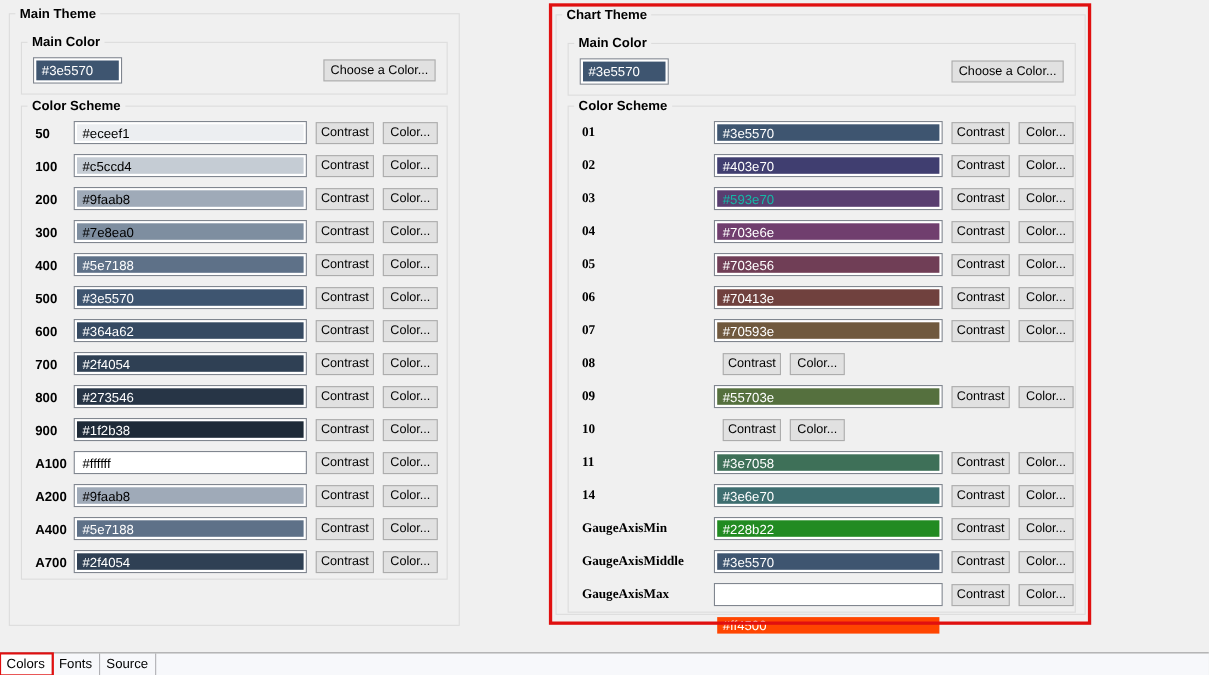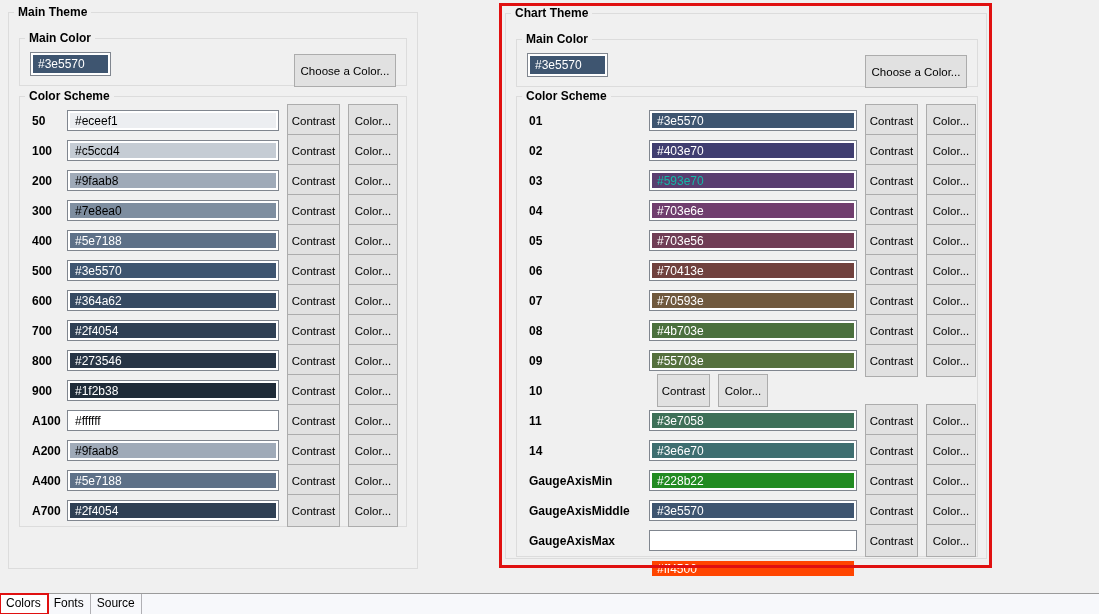--- a/index.html
+++ b/index.html
@@ -22,31 +22,31 @@
   .red-outline{
     position:absolute;left:499px;top:3px;width:493px;height:565px;
     border:3px solid #e01010;box-sizing:border-box;pointer-events:none;z-index:5;
   }
   #chart-theme{left:505px;top:13px;width:482px;height:546px;}
   #chart-theme .main-color-box{left:10px;top:25px;width:462px;height:48px;}
   #chart-theme .scheme-box{left:10px;top:82px;width:462px;height:461px;}
   
   .main-swatch{position:absolute;left:10px;top:13px;width:81px;height:24px;}
   .btn{
-    box-sizing:border-box;height:33px;background:#e1e1e1;border:1px solid #acacac;
+    box-sizing:border-box;height:20px;background:#e1e1e1;border:1px solid #acacac;
     font-family:"Liberation Sans","DejaVu Sans",sans-serif;font-size:11.5px;color:#000;
     text-align:center;padding:0;white-space:nowrap;overflow:hidden;
   }
   .btn.choose{position:absolute;right:10px;top:15px;width:102px;}
   
   .rows{position:absolute;left:12px;top:13px;right:6px;}
   .row{display:flex;align-items:center;height:21px;margin-bottom:9px;}
   .key{font-weight:bold;flex:none;}
   .left-rows .key{width:35px;}
-  .right-rows .key{width:120px;}
+  .right-rows .key{width:120px;font-family:Liberation Serif, serif;}
   .swatch{
     box-sizing:border-box;border:1px solid #80868f;background:#fff;padding:2px;flex:none;
   }
   .left-rows .swatch{width:212px;height:21px;}
   .right-rows .swatch{width:208px;height:21px;}
   .swatch .fill{
     height:100%;display:flex;align-items:center;padding-left:5px;
     font-size:12px;box-sizing:border-box;white-space:nowrap;overflow:hidden;
   }
   .row .btn.contrast{width:53px;margin-left:8px;flex:none;}
@@ -262,23 +262,20 @@
         <div class="row">
           <span class="key">07</span>
           <div class="swatch">
             <div class="fill" style="background: rgb(112, 89, 62); color: rgb(255, 255, 255);">#70593e</div>
           </div>
           <button class="btn contrast">Contrast</button>
           <button class="btn colorbtn">Color...</button>
         </div>
         <div class="row">
           <span class="key">08</span>
-          <div class="swatch">
-            <div class="fill" style="background: rgb(75, 112, 62); color: rgb(255, 255, 255);">#4b703e</div>
-          </div>
           <button class="btn contrast">Contrast</button>
           <button class="btn colorbtn">Color...</button>
         </div>
         <div class="row">
           <span class="key">09</span>
           <div class="swatch">
             <div class="fill" style="background: rgb(85, 112, 62); color: rgb(255, 255, 255);">#55703e</div>
           </div>
           <button class="btn contrast">Contrast</button>
           <button class="btn colorbtn">Color...</button>

